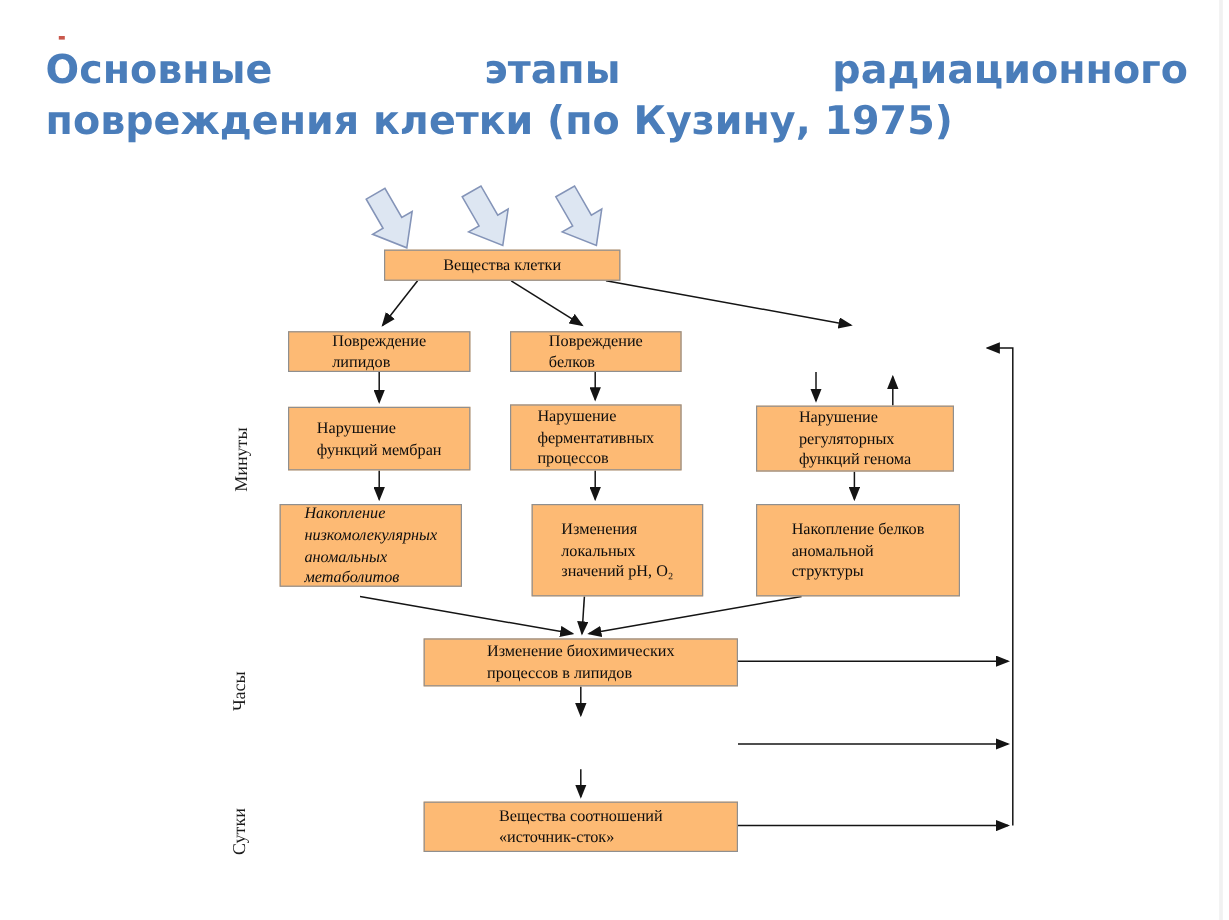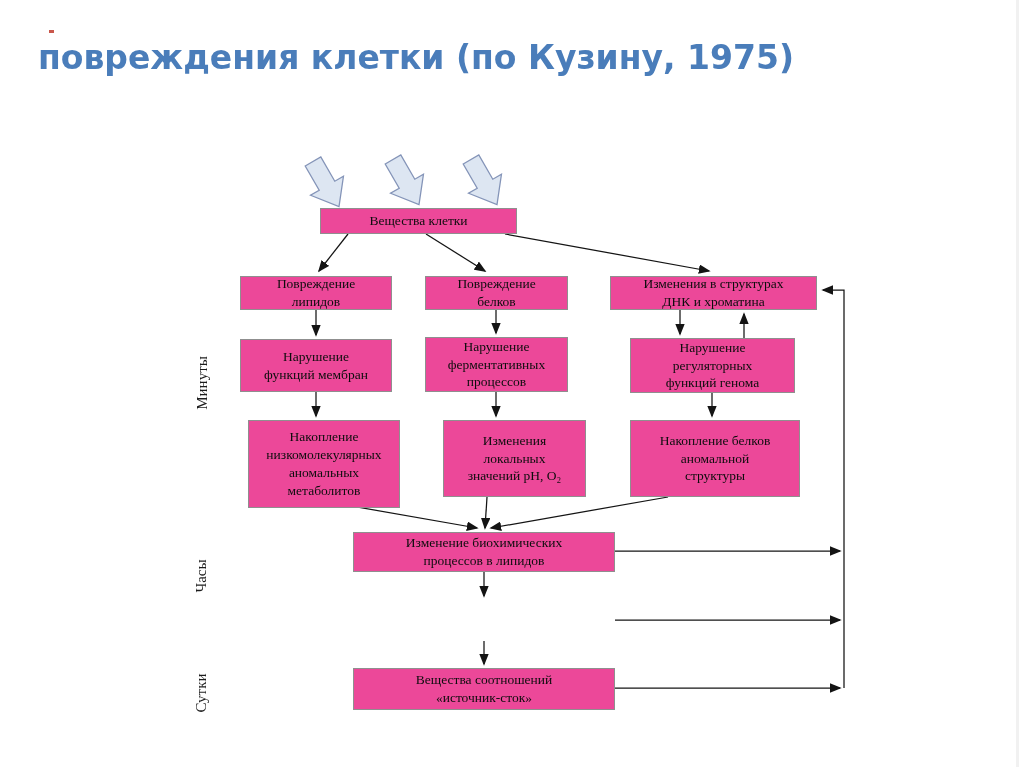--- a/index.html
+++ b/index.html
@@ -12,35 +12,35 @@
     position:absolute;left:38px;top:36px;width:952px;
     font-family:"DejaVu Sans","Liberation Sans",sans-serif;
     font-weight:bold;font-size:33px;line-height:43px;color:#4a7dba;
   }
   .title-line1{text-align:justify;text-align-last:justify;}
   .title-line2{text-align:left;}
   
   .connector-layer{position:absolute;left:0;top:0;z-index:1;}
   .node{
     position:absolute;z-index:2;box-sizing:border-box;
-    background:#ec4899;border:1px solid #8f8f8f;
+    background:#fdba74;border:1px solid #8f8f8f;
     display:flex;align-items:center;justify-content:center;
-    text-align:center;white-space:pre-line;
+    white-space:pre-line;
     font-size:13.5px;line-height:1.32;color:#0d0d0d;
     padding:1px 4px;
   }
   
   .n-substances{left:320px;top:208px;width:197px;height:26px;}
   .n-lipid     {left:240px;top:276px;width:152px;height:34px;}
   .n-protein   {left:425px;top:276px;width:143px;height:34px;}
   .n-dna       {left:610px;top:276px;width:207px;height:34px;}
   .n-membrane  {left:240px;top:339px;width:152px;height:53px;}
   .n-enzyme    {left:425px;top:337px;width:143px;height:55px;}
   .n-genome    {left:630px;top:338px;width:165px;height:55px;}
-  .n-metabolite{left:248px;top:420px;width:152px;height:88px;}
+  .n-metabolite{left:233px;top:420px;width:152px;height:69px;font-style:italic;}
   .n-ph        {left:443px;top:420px;width:143px;height:77px;}
   .n-abnormal  {left:630px;top:420px;width:170px;height:77px;}
   .n-biochem   {left:353px;top:532px;width:262px;height:40px;}
   .n-physio    {left:353px;top:600px;width:262px;height:41px;}
   .n-sourcesink{left:353px;top:668px;width:262px;height:42px;}
   
   .time-label{
     position:absolute;z-index:2;font-size:15px;color:#1c1c1c;
     transform:translate(-50%,-50%) rotate(-90deg);
     transform-origin:center center;white-space:nowrap;
@@ -54,20 +54,21 @@
 </style>
 </head>
 <body>
 
 <div class="slide">
 
   <div class="edge-strip"></div>
   <div class="red-speck"></div>
 
   <div class="title">
+    <div class="title-line1">Основные этапы радиационного</div>
     <div class="title-line2">повреждения клетки (по Кузину, 1975)</div>
   </div>
 
   <svg class="connector-layer" width="1024" height="767" viewBox="0 0 1024 767">
     <defs>
       <marker id="arr" viewBox="0 0 10 8" refX="8.6" refY="4" markerWidth="9.5" markerHeight="7.6" orient="auto-start-reverse">
         <path d="M0,0 L10,4 L0,8 Z" fill="#141414"></path>
       </marker>
     </defs>
 
@@ -106,22 +107,20 @@
 
       <path d="M844,688 L844,290 L823,290" marker-end="url(#arr)"></path>
     </g>
   </svg>
 
   <div class="node n-substances">Вещества клетки</div>
   <div class="node n-lipid">Повреждение
 липидов</div>
   <div class="node n-protein">Повреждение
 белков</div>
-  <div class="node n-dna">Изменения в структурах
-ДНК и хроматина</div>
   <div class="node n-membrane">Нарушение
 функций мембран</div>
   <div class="node n-enzyme">Нарушение
 ферментативных
 процессов</div>
   <div class="node n-genome">Нарушение
 регуляторных
 функций генома</div>
   <div class="node n-metabolite">Накопление
 низкомолекулярных

